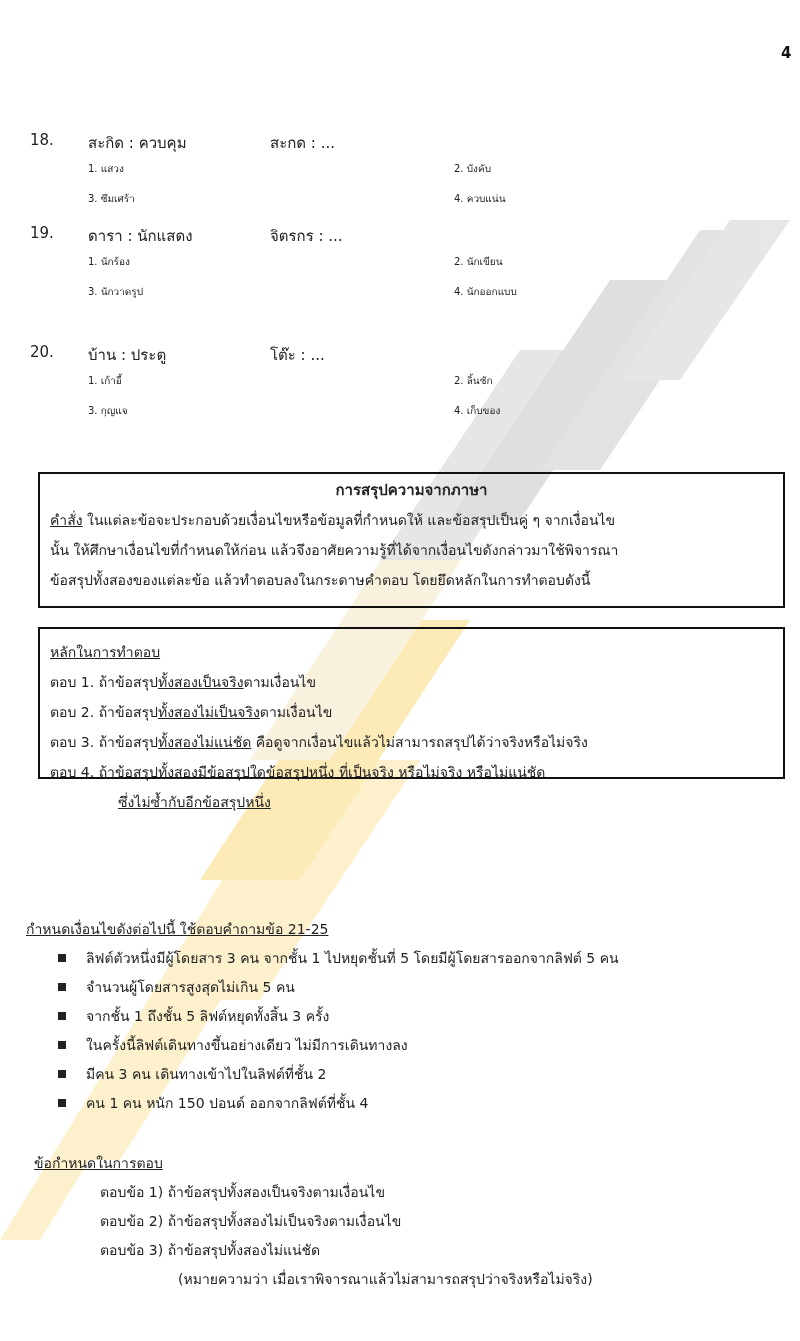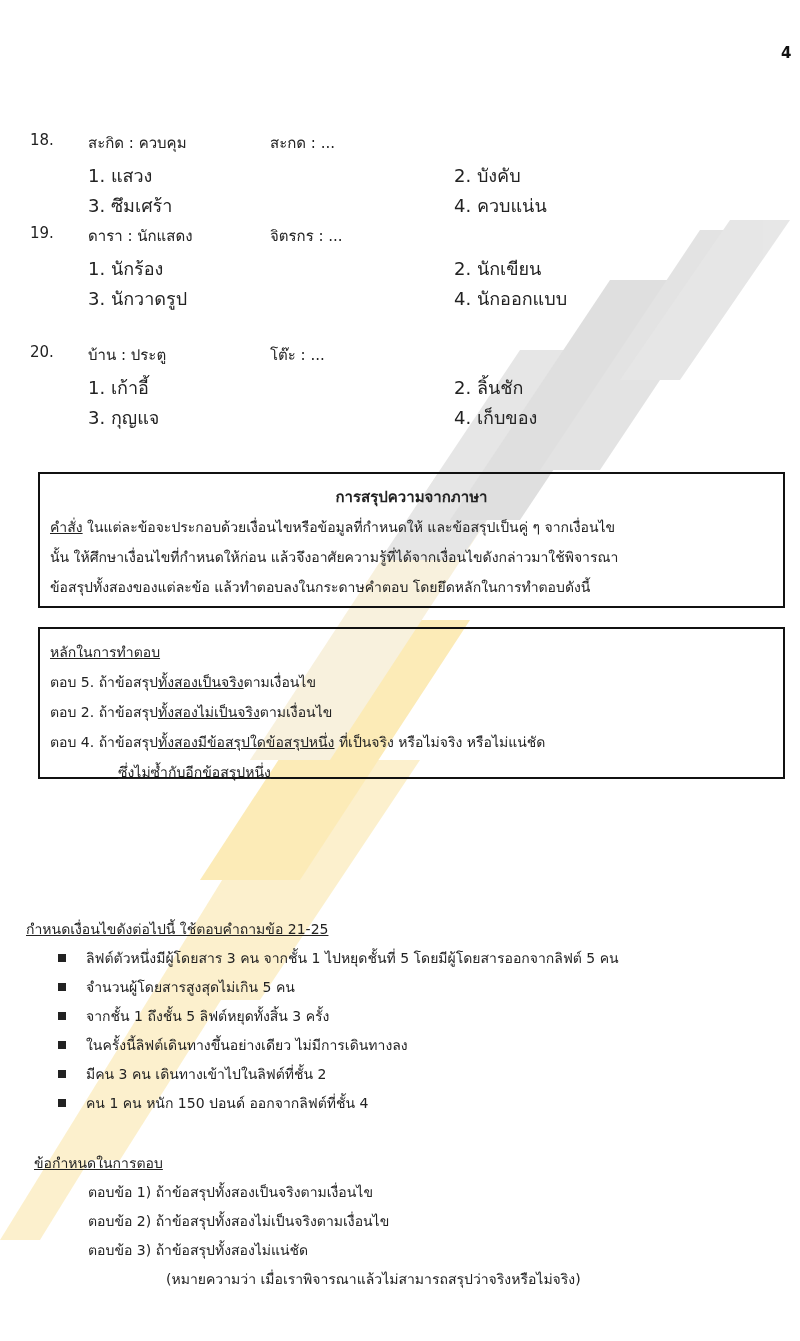--- a/index.html
+++ b/index.html
@@ -7,37 +7,37 @@
     width: 800px; height: 1341px; background: #ffffff; position: relative; overflow: hidden;
     font-family: "DejaVu Sans", "Liberation Sans", sans-serif; color: #222; font-size: 15px;
   }
   .watermark { position: absolute; inset: 0; pointer-events: none; z-index: 0; }
   .content { position: absolute; inset: 0; z-index: 1; }
   .page-num { position: absolute; left: 781px; top: 44px; font-size: 15px; font-weight: bold; color: #111; }
   .q { position: absolute; left: 30px; width: 740px; }
   .q-num { position: absolute; left: 0; top: 0; font-size: 15px; }
   .q-stem-a { position: absolute; left: 58px; top: 0; }
   .q-stem-b { position: absolute; left: 240px; top: 0; }
-  .opt { position: absolute; font-size: 18px; }
+  .opt { position: absolute; font-size: 10px; }
   .opt.l { left: 58px; }
   .opt.r { left: 424px; }
   .box { position: absolute; left: 38px; width: 747px; border: 2px solid #111; box-sizing: border-box; background: transparent; }
-  .box1 { top: 472px; height: 136px; padding: 12px 10px; }
+  .box1 { top: 472px; height: 136px; padding: 5px 10px; }
   .box2 { top: 627px; height: 152px; padding: 8px 10px; }
   .box-title { text-align: center; font-size: 15px; font-weight: bold; line-height: 22px; margin-bottom: 4px; }
   .box-line { font-size: 14px; font-weight: normal; line-height: 30px; white-space: nowrap; }
   .u { text-decoration: underline; }
   .box2 .box-line { line-height: 30px; }
   .indent-ans { padding-left: 68px; }
   .sec-title { position: absolute; left: 26px; top: 918px; font-size: 14px; text-decoration: underline; }
   .bullets { position: absolute; left: 58px; top: 944px; list-style: none; margin: 0; padding: 0; }
   .bullets li { position: relative; padding-left: 28px; font-size: 14px; line-height: 29px; white-space: nowrap; }
   .bullets li .sq { position: absolute; left: 0; top: 10px; width: 8px; height: 8px; background: #222; }
   .rules-title { position: absolute; left: 26px; top: 1152px; font-size: 14px; text-decoration: underline; margin-left: 8px; }
-  .rules { position: absolute; left: 88px; top: 1178px; }
+  .rules { position: absolute; left: 100px; top: 1178px; }
   .rules div { font-size: 14px; line-height: 29px; white-space: nowrap; }
   .rules .note { padding-left: 78px; }
 </style>
 </head>
 <body>
 
 <div class="watermark">
   <svg width="800" height="1341" viewBox="0 0 800 1341" xmlns="http://www.w3.org/2000/svg">
     <g opacity="0.9">
       <polygon points="0,1240 40,1240 330,770 290,770" fill="#fcefc8"></polygon>
@@ -88,22 +88,23 @@
 
   <div class="box box1">
     <div class="box-title">การสรุปความจากภาษา</div>
     <div class="box-line"><span class="u">คำสั่ง</span><span> ในแต่ละข้อจะประกอบด้วยเงื่อนไขหรือข้อมูลที่กำหนดให้ และข้อสรุปเป็นคู่ ๆ จากเงื่อนไข</span></div>
     <div class="box-line">นั้น ให้ศึกษาเงื่อนไขที่กำหนดให้ก่อน แล้วจึงอาศัยความรู้ที่ได้จากเงื่อนไขดังกล่าวมาใช้พิจารณา</div>
     <div class="box-line">ข้อสรุปทั้งสองของแต่ละข้อ แล้วทำตอบลงในกระดาษคำตอบ โดยยึดหลักในการทำตอบดังนี้</div>
   </div>
 
   <div class="box box2">
     <div class="box-line u">หลักในการทำตอบ</div>
-    <div class="box-line"><span>ตอบ 5. ถ้าข้อสรุป</span><span class="u">ทั้งสองเป็นจริง</span><span>ตามเงื่อนไข</span></div>
+    <div class="box-line"><span>ตอบ 1. ถ้าข้อสรุป</span><span class="u">ทั้งสองเป็นจริง</span><span>ตามเงื่อนไข</span></div>
     <div class="box-line"><span>ตอบ 2. ถ้าข้อสรุป</span><span class="u">ทั้งสองไม่เป็นจริง</span><span>ตามเงื่อนไข</span></div>
+    <div class="box-line"><span>ตอบ 3. ถ้าข้อสรุป</span><span class="u">ทั้งสองไม่แน่ชัด</span><span> คือดูจากเงื่อนไขแล้วไม่สามารถสรุปได้ว่าจริงหรือไม่จริง</span></div>
     <div class="box-line"><span>ตอบ 4. ถ้าข้อสรุป</span><span class="u">ทั้งสองมีข้อสรุปใดข้อสรุปหนึ่ง</span><span> ที่เป็นจริง หรือไม่จริง หรือไม่แน่ชัด</span></div>
     <div class="box-line indent-ans u">ซึ่งไม่ซ้ำกับอีกข้อสรุปหนึ่ง</div>
   </div>
 
   <div class="sec-title">กำหนดเงื่อนไขดังต่อไปนี้ ใช้ตอบคำถามข้อ 21-25</div>
   <ul class="bullets">
     <li><span class="sq"></span><span>ลิฟต์ตัวหนึ่งมีผู้โดยสาร 3 คน จากชั้น 1 ไปหยุดชั้นที่ 5 โดยมีผู้โดยสารออกจากลิฟต์ 5 คน</span></li>
     <li><span class="sq"></span><span>จำนวนผู้โดยสารสูงสุดไม่เกิน 5 คน</span></li>
     <li><span class="sq"></span><span>จากชั้น 1 ถึงชั้น 5 ลิฟต์หยุดทั้งสิ้น 3 ครั้ง</span></li>
     <li><span class="sq"></span><span>ในครั้งนี้ลิฟต์เดินทางขึ้นอย่างเดียว ไม่มีการเดินทางลง</span></li>

